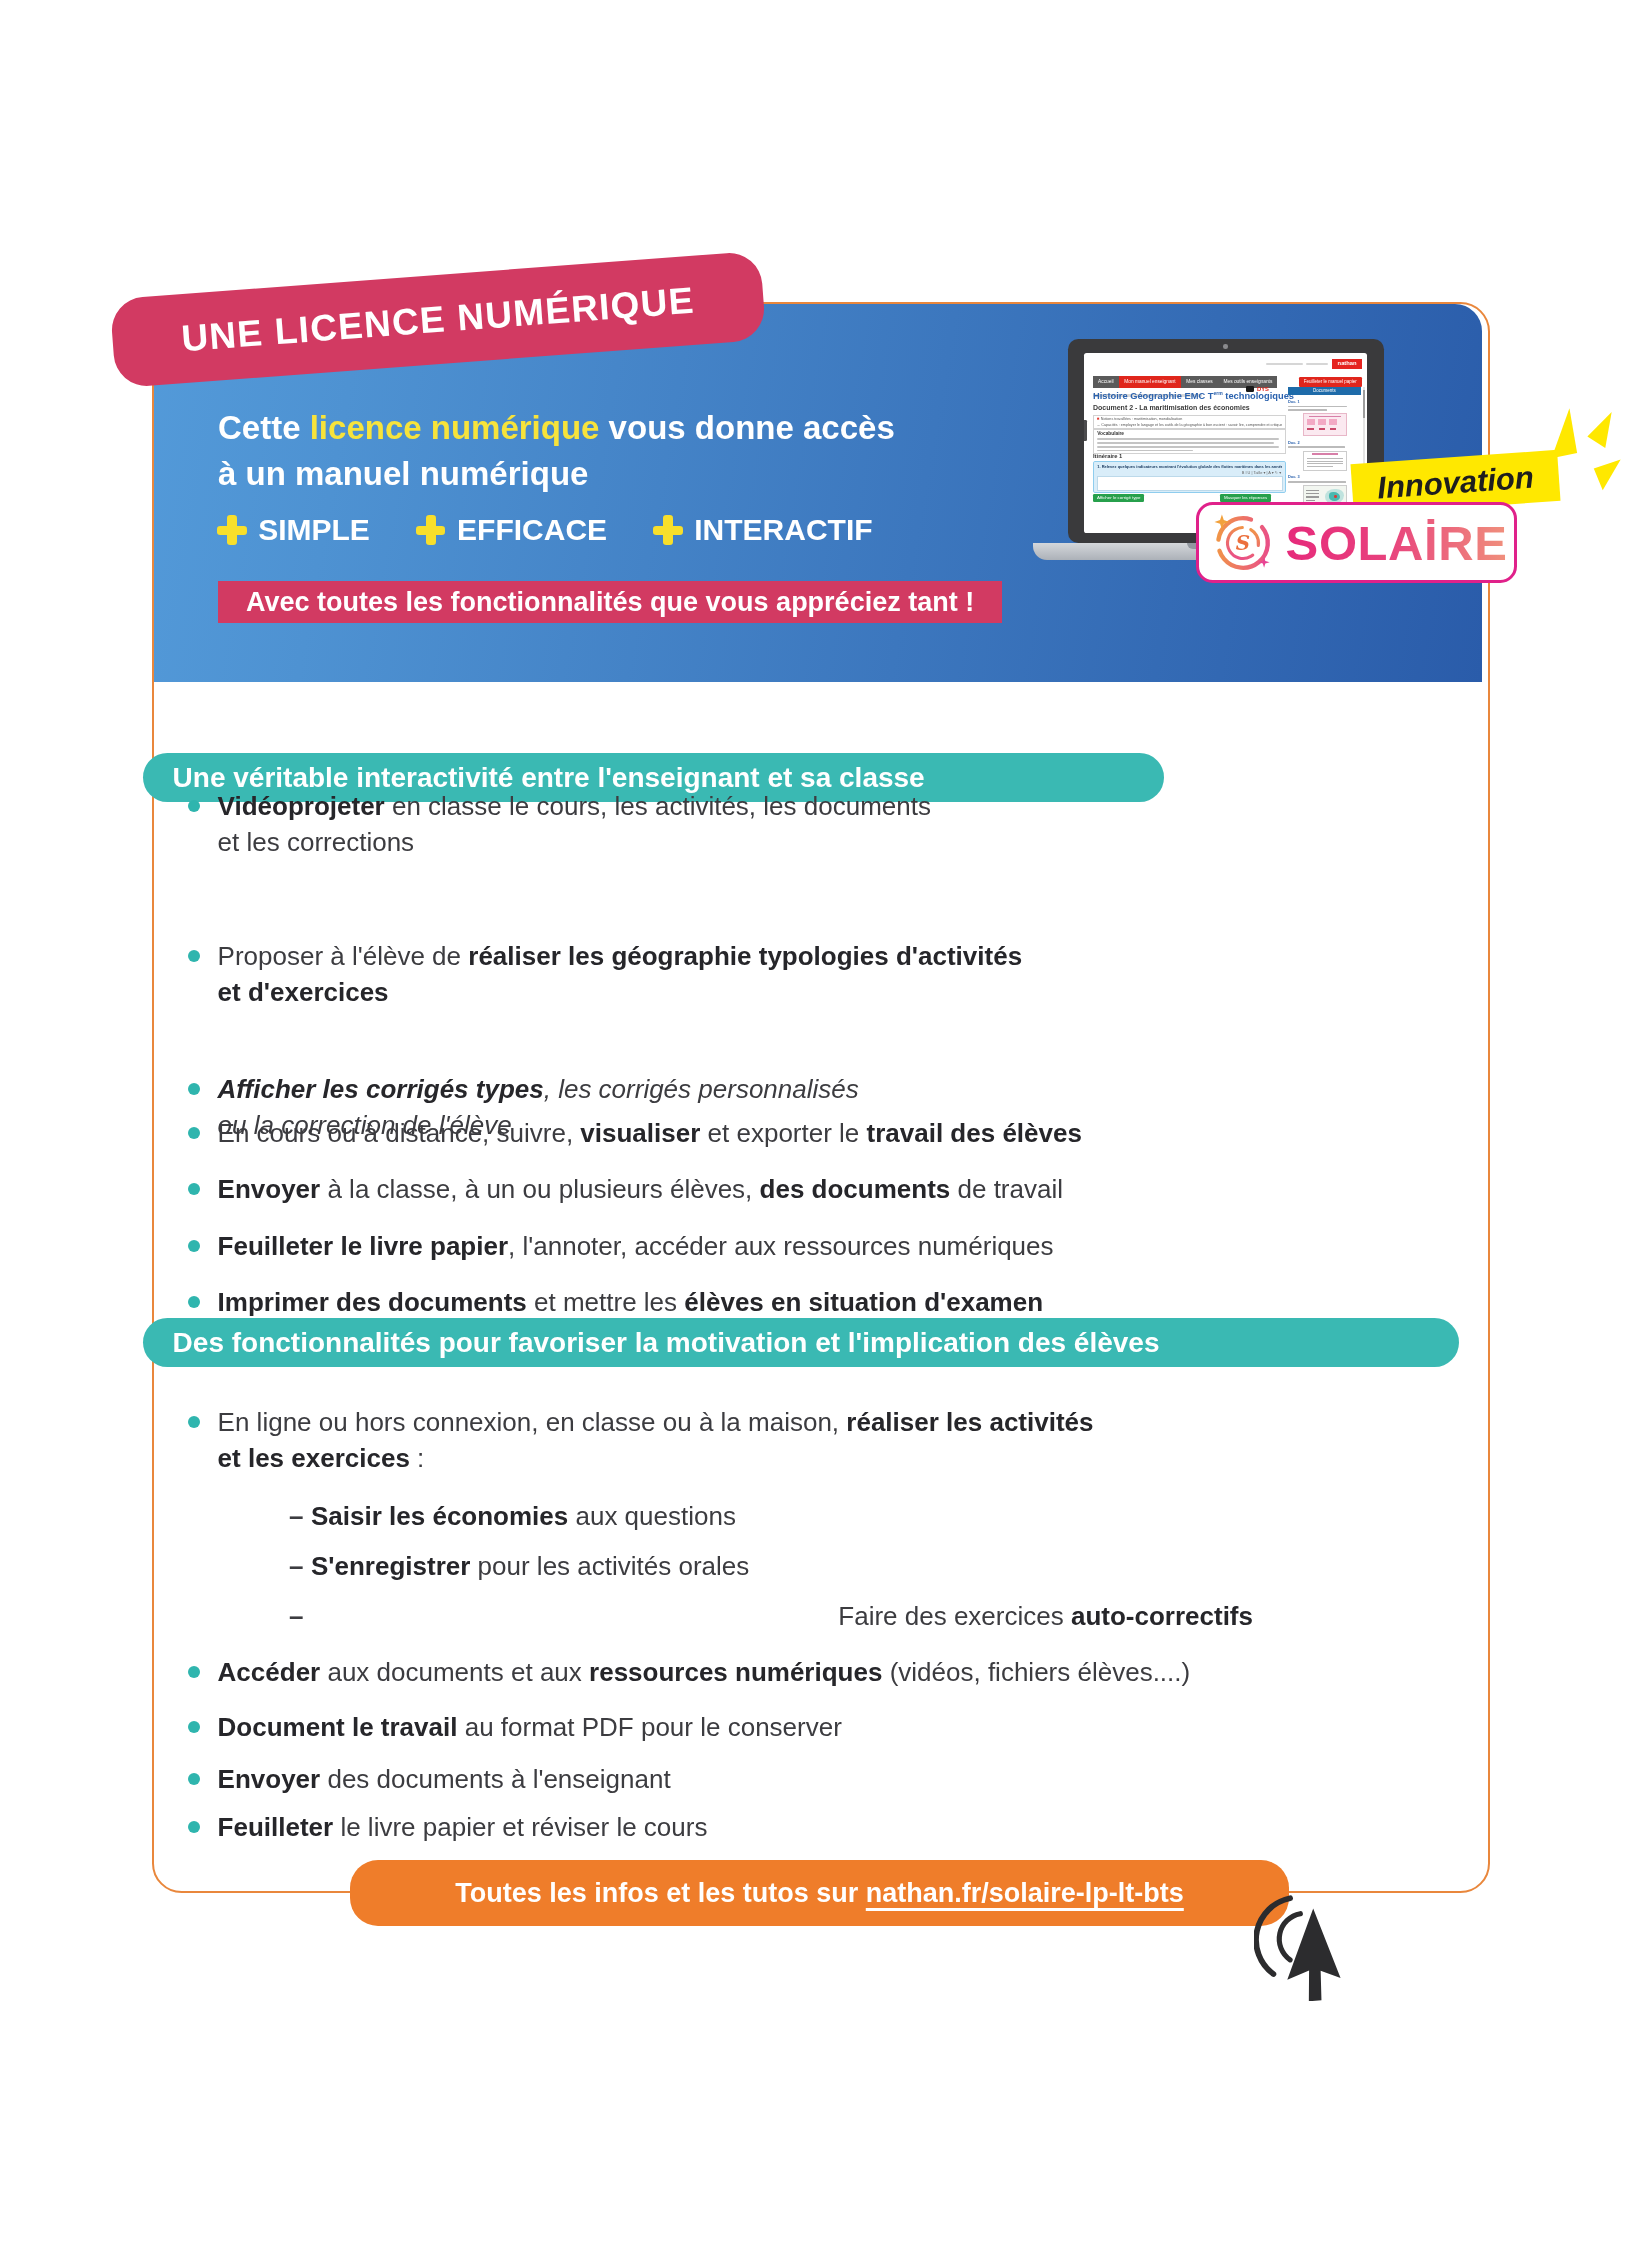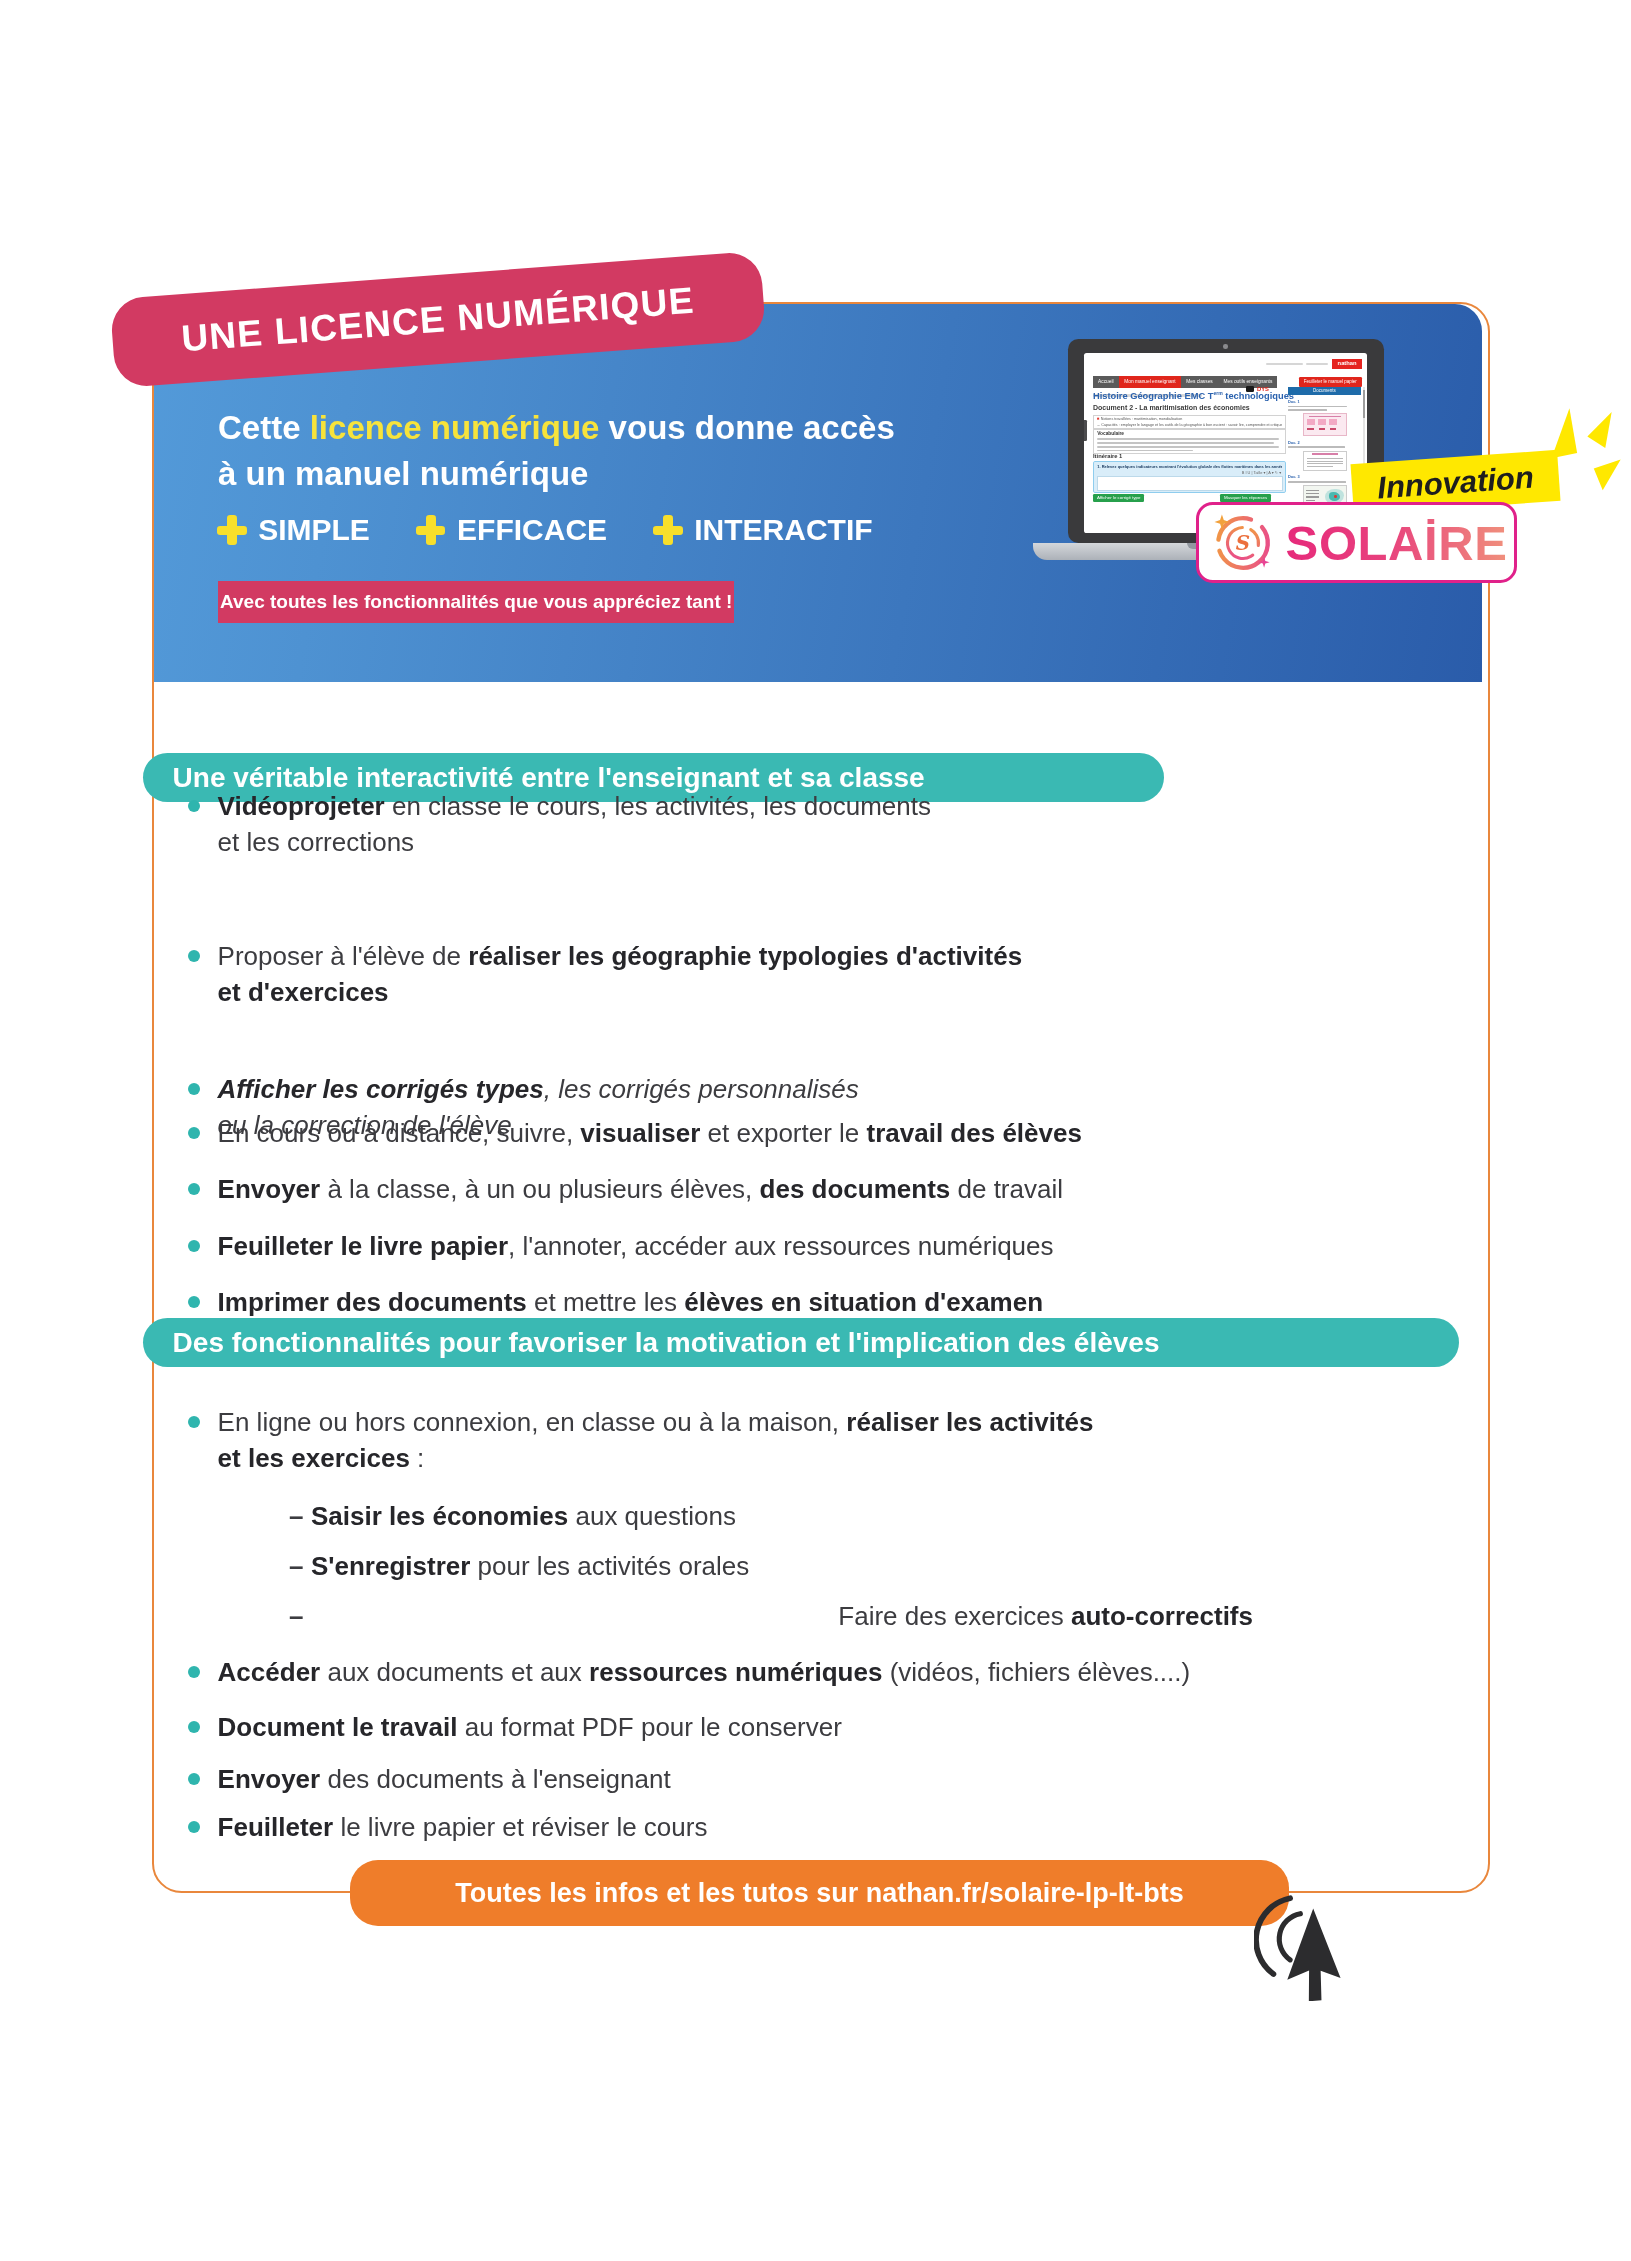--- a/index.html
+++ b/index.html
@@ -31,22 +31,22 @@
   .plus-row{position:absolute;left:217px;top:513px;display:flex;gap:46px;z-index:2;}
   .plus-item{display:flex;align-items:center;gap:11.6px;color:#ffffff;font-size:30px;font-weight:bold;}
   .plus-glyph{position:relative;width:29.6px;height:29.6px;display:inline-block;}
   .plus-glyph::before,.plus-glyph::after{
     content:"";position:absolute;background:#f8df2b;border-radius:3.2px;
   }
   .plus-glyph::before{left:10.3px;top:0;width:9.6px;height:29.6px;}
   .plus-glyph::after{left:0;top:10.3px;width:29.6px;height:9.6px;}
   .redbar{
     position:absolute;left:218px;top:581px;height:42px;line-height:42px;
-    background:#d23a62;color:#ffffff;font-size:19px;font-weight:bold;
-    padding:0 2px;z-index:2;white-space:nowrap;
+    background:#d23a62;color:#ffffff;font-size:27px;font-weight:bold;
+    padding:0 28px;z-index:2;white-space:nowrap;
   }
   
   .laptop-bezel{position:absolute;left:1068px;top:339px;width:316px;height:204px;background:#3a3a3c;border-radius:10.3px;z-index:2;}
   .webcam{position:absolute;left:1223px;top:344px;width:4.5px;height:4.5px;border-radius:50%;background:#8a8a8d;z-index:3;}
   .laptop-base{position:absolute;left:1033px;top:543px;width:385px;height:16.7px;background:linear-gradient(#d4d7db,#acb1b8);border-radius:0 0 14px 14px;z-index:2;}
   .laptop-notch{position:absolute;left:1187px;top:543px;width:77px;height:6.4px;background:#9298a0;border-radius:0 0 6.4px 6.4px;z-index:3;}
   .screen{position:absolute;left:1084px;top:353px;width:283px;height:180px;background:#ffffff;border-radius:2.6px;z-index:3;overflow:hidden;}
   .s-bar{background:#d6d6d6;height:2.6px;border-radius:1.3px;display:inline-block;}
   .s-top{position:absolute;right:5.1px;top:6.4px;display:flex;align-items:center;gap:3.9px;}
   .nathan-box{width:29.6px;height:9.6px;background:#e5231f;color:#fff;font-size:5.8px;font-weight:bold;text-align:center;line-height:9.6px;}
@@ -133,21 +133,21 @@
   .list2 > :nth-child(1){top:1404px;} .list2 > :nth-child(2){top:1498px;}
   .list2 > :nth-child(3){top:1548px;} .list2 > :nth-child(4){top:1598px;text-align:right;}
   .list2 > :nth-child(5){top:1654px;} .list2 > :nth-child(6){top:1709px;}
   .list2 > :nth-child(7){top:1761px;} .list2 > :nth-child(8){top:1809px;}
   
   .footer-banner{
     position:absolute;left:350px;top:1860px;width:939px;height:66px;background:#ef7d2a;border-radius:28px;
     display:flex;align-items:center;justify-content:center;z-index:3;
     color:#ffffff;font-size:27px;font-weight:bold;white-space:pre;
   }
-  .footer-banner .link{text-underline-offset:5.8px;text-decoration-thickness:2.6px;}
+  .footer-banner .link{text-decoration:underline;text-underline-offset:5.8px;text-decoration-thickness:2.6px;}
   .cursor-icon{position:absolute;left:1254px;top:1879px;z-index:4;}
 </style>
 </head>
 <body>
 
 <div class="frame"></div>
 <div class="hero"></div>
 
 <div class="ribbon">
   <span>UNE LICENCE NUMÉRIQUE</span>

